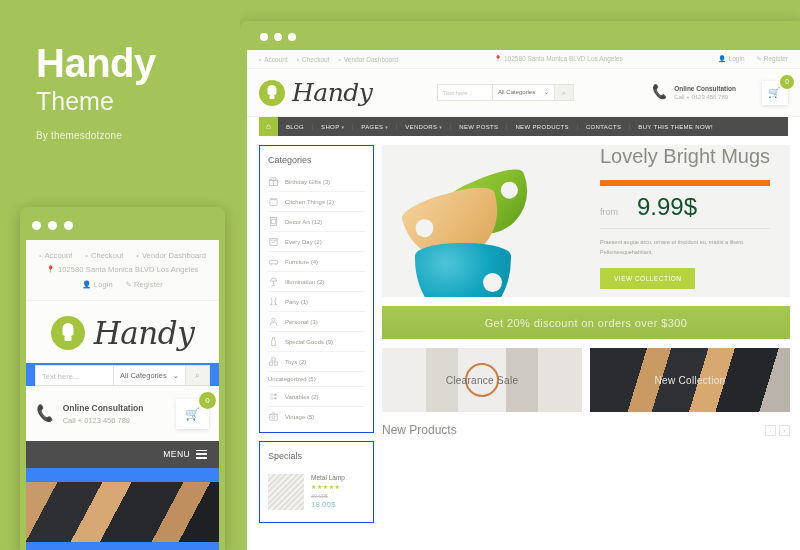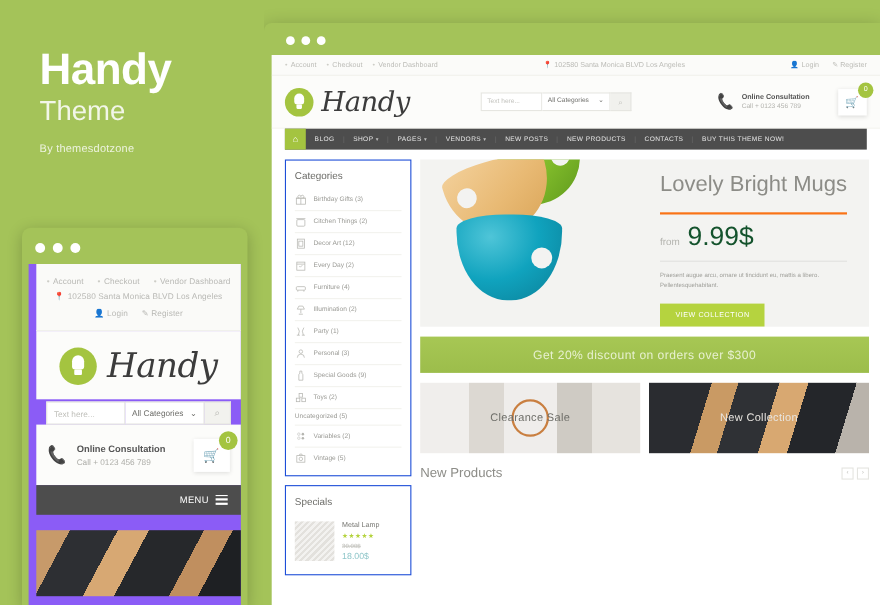--- a/index.html
+++ b/index.html
@@ -34,21 +34,21 @@
     position: absolute; left: 20px; top: 207px; width: 205px; height: 343px;
     background: #a4c359;
     border-radius: 8px 8px 0 0;
     box-shadow: 0 3px 14px rgba(0,0,0,.22);
     overflow: hidden;
   }
   #mobile-dots { position: absolute; left: 12px; top: 14px; display: flex; gap: 7px; }
   #mobile-dots i { width: 9px; height: 9px; border-radius: 50%; background: #ffffff; display:block; }
   #mobile-screen {
     position: absolute; left: 6px; top: 33px; right: 6px; bottom: 0;
-    background: #8b5cf6; overflow: hidden; padding-left: 7px;
+    background: #3b82f6; overflow: hidden;
   }
   .m-topbar {
     background: #fafaf8; padding: 9px 4px 8px; text-align: center;
     border-bottom: 1px solid #f0f0ec;
   }
   .m-row { font-size: 7.5px; color: #b9b9b5; line-height: 1.9; letter-spacing: .1px; }
   .m-row .sep { color: #cfcfca; margin: 0 2px; }
   .m-logo-wrap {
     display: flex; align-items: center; justify-content: center; gap: 9px;
     padding: 14px 0 12px; background: #fcfcfa;
@@ -208,21 +208,21 @@
   .cat-plain { font-size: 6px; color: #9a9a95; padding: 4px 0; border-bottom: 1px solid #f2f2ee; }
 
   .sp-item { display: flex; gap: 7px; padding: 6px 0; align-items: flex-start; }
   .sp-thumb { width: 36px; height: 36px; flex: none; background: #eceae6; }
   .sp-name { font-size: 6.5px; color: #777772; }
   .sp-old { font-size: 5.5px; color: #c3c3be; text-decoration: line-through; margin-top: 3px; }
   .sp-new { font-size: 8px; color: #8fc6c9; margin-top: 1px; }
   .stars { color: #b5d33f; font-size: 6px; letter-spacing: .5px; margin-top: 2px; }
 
   .hero {
-    background: #f3f3f1; height: 152px; display: flex; align-items: flex-end; position: relative;
+    background: #f3f3f1; height: 152px; display: flex; align-items: flex-start; position: relative;
     overflow: hidden;
   }
   .hero-img { width: 200px; height: 200px; position: relative; flex: none; }
   .mug {
     position: absolute; border-radius: 50% 50% 46% 46% / 18% 18% 76% 76%;
   }
   .mug-teal {
     width: 96px; height: 78px; left: 33px; top: 98px;
     background: radial-gradient(ellipse at 32% 26%, #4fc5d8 0%, #10a3be 48%, #0b7e96 100%);
     border-radius: 46% 46% 48% 48% / 16% 16% 80% 80%;
@@ -247,22 +247,22 @@
     transform: rotate(-22deg);
     border-radius: 44% 44% 50% 50% / 18% 18% 78% 78%;
   }
   .mug-green .hole {
     position: absolute; right: 11px; top: 13px; width: 17px; height: 17px;
     border-radius: 50%; background: #f3f3f1;
   }
   .hero-txt { padding-left: 18px; padding-right: 14px; }
   .hero-title { font-size: 20px; color: #8c8c87; line-height: 1.12; font-weight: 300; }
   .price-row {
-    display: flex; align-items: baseline; gap: 7px; margin-top: 13px;
-    padding: 7px 0; border-top: 2px solid #f97316; border-bottom: 1px solid #e2e2df;
+    display: flex; align-items: baseline; gap: 19px; margin-top: 13px;
+    padding: 7px 0; border-top: 6px solid #f97316; border-bottom: 1px solid #e2e2df;
   }
   .price-from { font-size: 9px; color: #b4b4af; }
   .price-val { font-size: 24px; color: #14532d; }
   .hero-desc { font-size: 5.5px; color: #a0a09b; line-height: 1.75; margin-top: 9px; width: 160px; }
   .btn-green {
     display: inline-block; margin-top: 10px; background: #b5d33f; color: #fff;
     font-size: 6.5px; letter-spacing: .5px; padding: 7px 14px;
   }
 
   .promo-bar {

